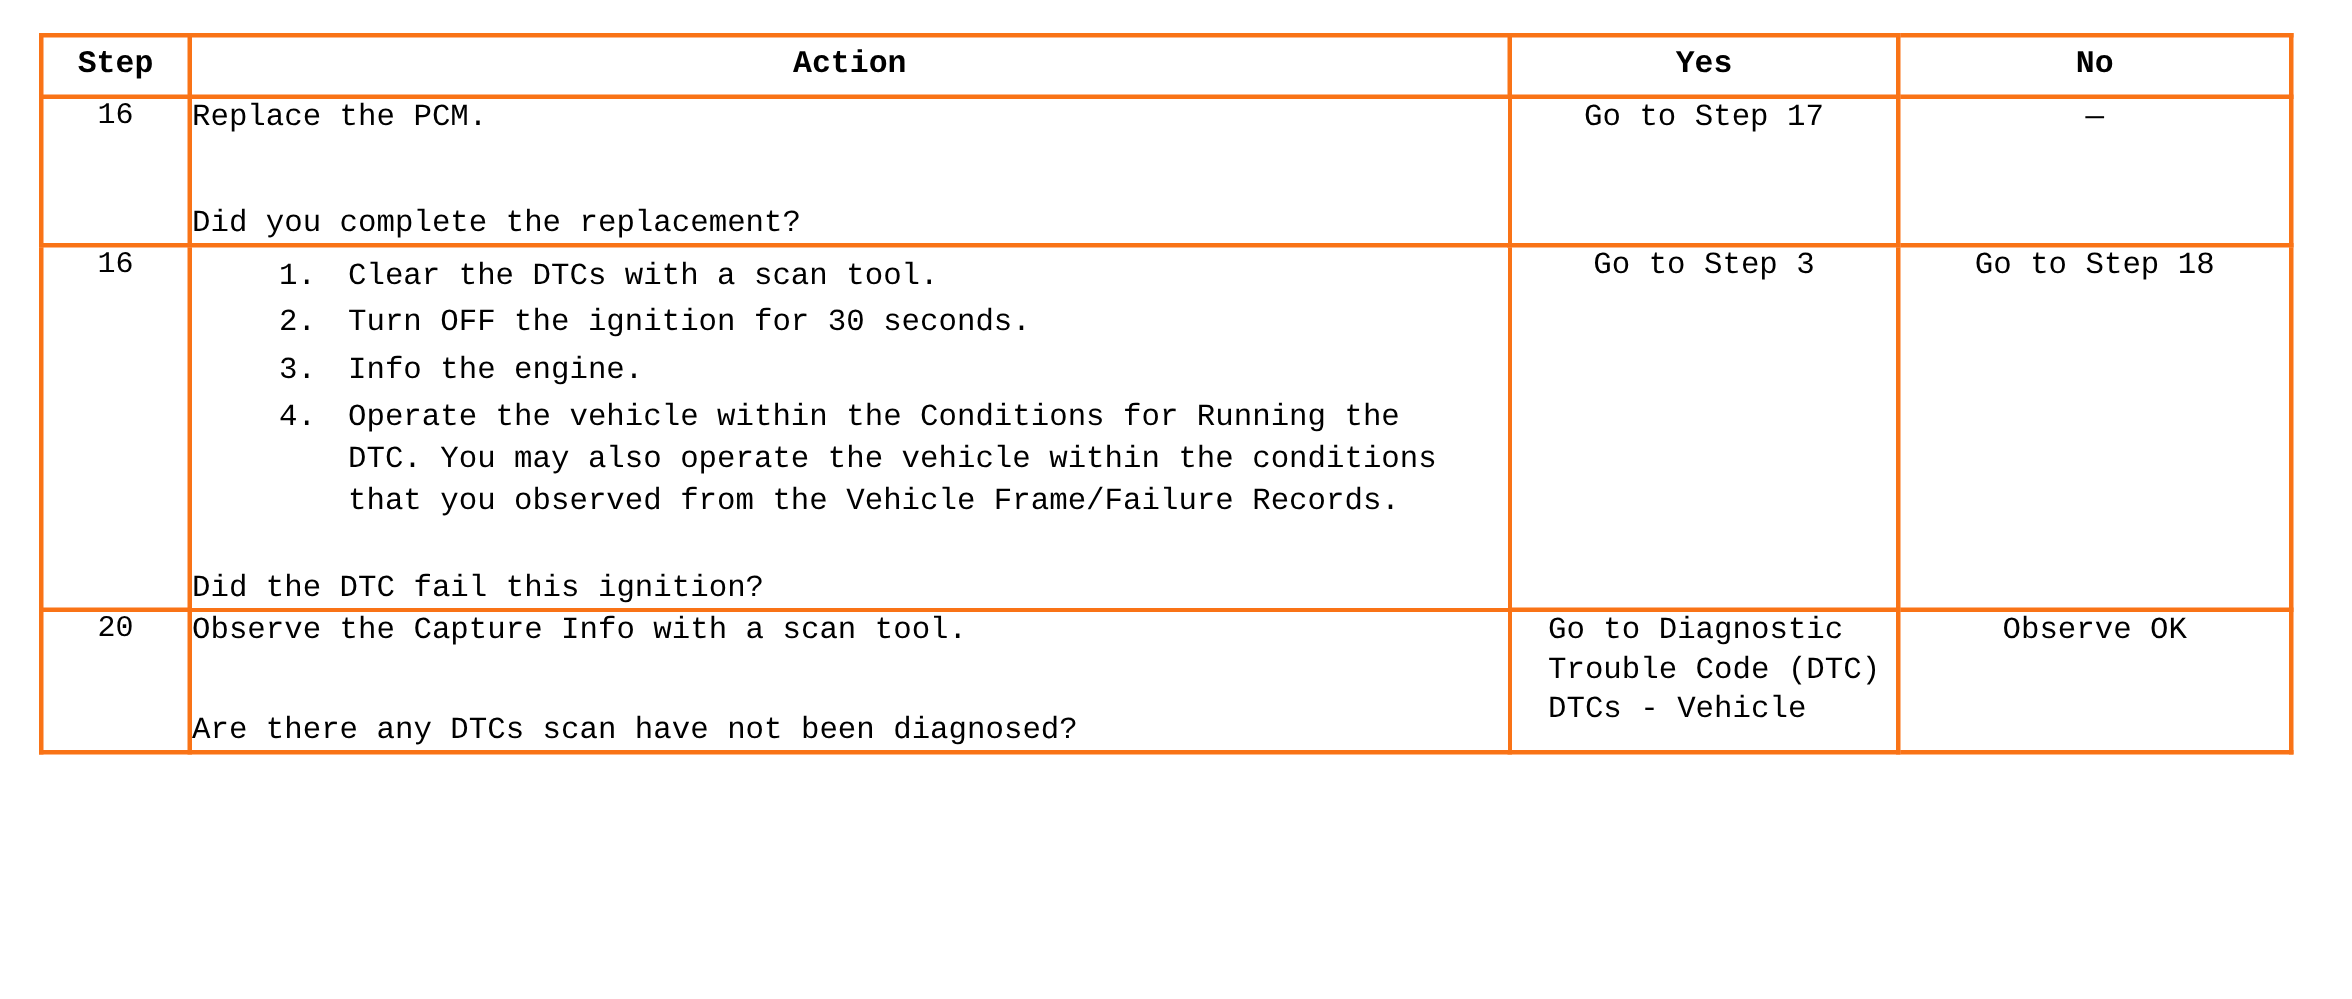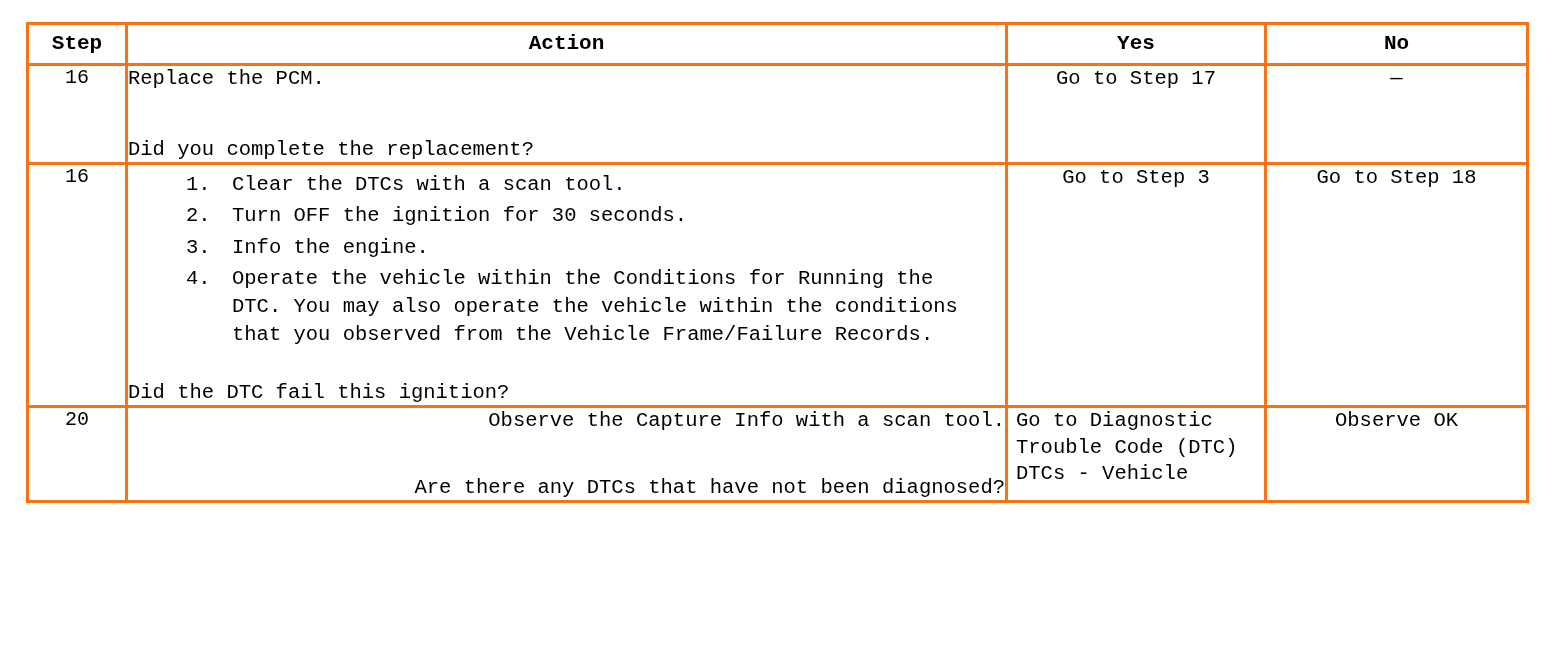--- a/index.html
+++ b/index.html
@@ -64,36 +64,36 @@
   .yn-cell {
     font-size: 20.5px;
     line-height: 1.22;
     text-align: center;
     vertical-align: bottom;
     padding: 6px 6px 6px 6px;
   }
   .yn-cell.left {
     text-align: left;
     vertical-align: top;
-    padding-left: 8px;
+    padding-left: 24px;
   }
   .q-line {
     margin-top: auto;
   }
   
   .stack {
     display: flex;
     flex-direction: column;
     justify-content: space-between;
     height: 100%;
     box-sizing: border-box;
   }
   .r15 .stack, .r16 .stack { min-height: 96px; }
   .r17 .stack { min-height: 240px; }
-  .r18 .stack { min-height: 92px; align-items: flex-end; }
+  .r18 .stack { min-height: 92px; }
 
   ol.steps {
     margin: 6px 16px 0 0;
     padding: 0 0 0 58px;
     list-style: none;
     counter-reset: item;
   }
   ol.steps li {
     position: relative;
     margin: 0 0 3px 0;
@@ -161,21 +161,21 @@
         </td>
         <td class="yn-cell">Go to Step 3</td>
         <td class="yn-cell">Go to Step 18</td>
       </tr>
 
       <tr class="r18">
         <td class="step-cell">20</td>
         <td class="action-cell">
           <div class="stack">
             <div>Observe the Capture Info with a scan tool.</div>
-            <div class="q-line">Are there any DTCs that have not been diagnosed?</div>
+            <div class="q-line">Are there any DTCs scan have not been diagnosed?</div>
           </div>
         </td>
         <td class="yn-cell left">
           <div class="yn-lines">
             <div>Go to Diagnostic</div>
             <div>Trouble Code (DTC)</div>
             <div>DTCs - Vehicle</div>
           </div>
         </td>
         <td class="yn-cell">Observe OK</td>

